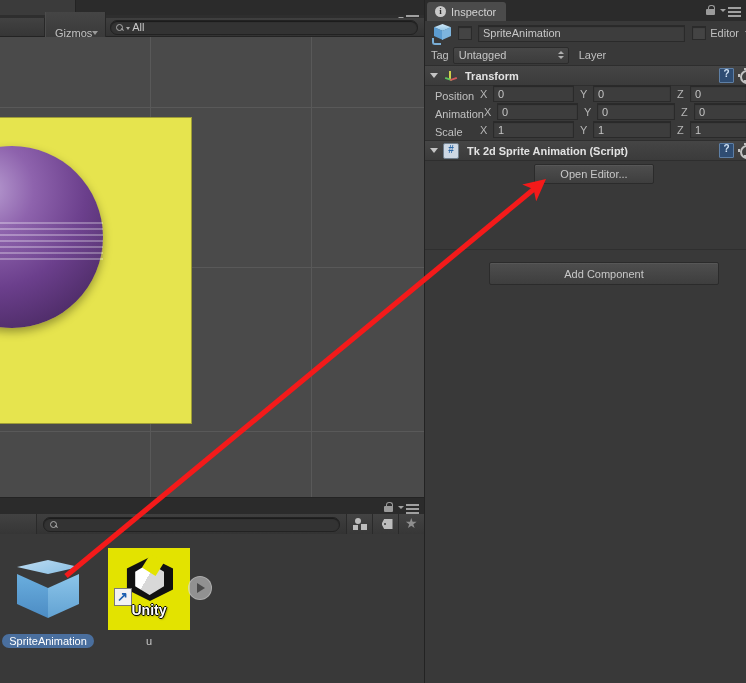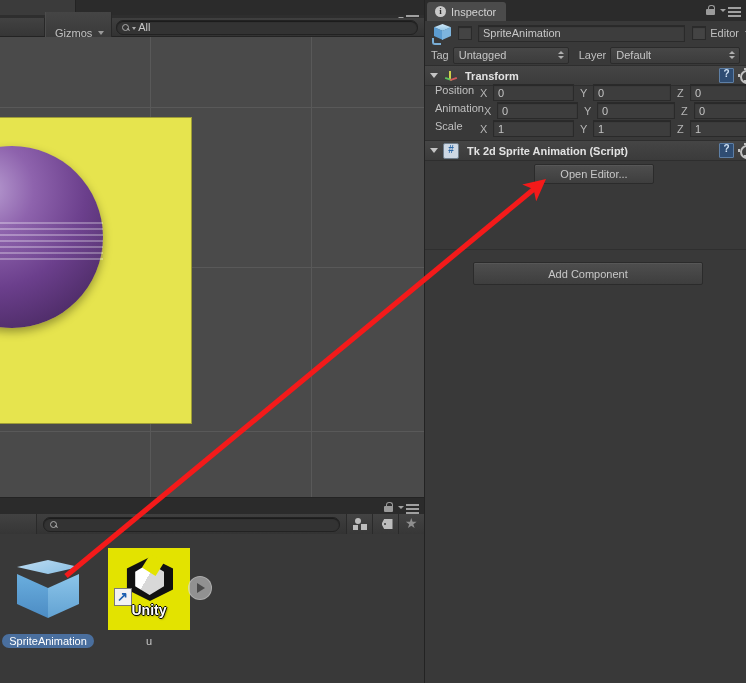--- a/index.html
+++ b/index.html
@@ -60,21 +60,21 @@
     border-bottom: 1px solid #232323;
     display: flex; align-items: center;
   }
   #scene-toolbar .tb-spacer {
     width: 44px; height: 18px;
     border-right: 1px solid #282828;
     background: linear-gradient(#424242,#363636);
   }
   .gizmos-btn {
     height: 18px; padding: 12px 7px 0 9px;
-    display: flex; align-items: center; gap: 6px;
+    display: flex; align-items: center; 
     background: linear-gradient(#454545,#383838);
     border-right: 1px solid #282828;
     border-left: 1px solid #4c4c4c;
     color: #c0c0c0; font-size: 11px;
   }
   .gizmos-btn .caret {
     width: 0; height: 0;
     border-left: 3px solid transparent;
     border-right: 3px solid transparent;
     border-top: 4px solid #9a9a9a;
@@ -475,21 +475,21 @@
     background: #cdd8e4; border: 1px solid #6f7e8c; border-radius: 2px;
     position: relative;
   }
   .script-icon::after {
     content: "#"; position: absolute; inset: 0;
     color: #2e6aa8; font-size: 10px; font-weight: bold; line-height: 12px; text-align: center;
   }
 
   .prop-row {
     position: absolute; left: 0; width: 322px; height: 18px;
-    display: flex; align-items: flex-start; font-size: 11px; color: #c0c0c0;
+    display: flex; align-items: flex-end; font-size: 11px; color: #c0c0c0;
   }
   .prop-label { width: 93px; padding-left: 10px; }
   .axis-group { display: flex; align-items: center; flex: 1; }
   .axis-letter { width: 13px; text-align: left; color: #b5b5b5; }
   .axis-field {
     height: 15px; background: #3d3d3d;
     border: 1px solid #2a2a2a;
     box-shadow: inset 0 1px 1px rgba(0,0,0,.35);
     color: #c4c4c4; font-size: 11px;
     display: flex; align-items: center; padding-left: 4px;
@@ -691,27 +691,20 @@
     <div id="tag-layer-row">
       <span class="tl-label">Tag</span>
       <span class="dropdown" id="tag-dd">
         <span class="val">Untagged</span>
         <span class="dd-arrows">
             <i class="up"></i>
             <i class="dn"></i>
           </span>
       </span>
       <span class="tl-label">Layer</span>
-      <span class="dropdown" id="layer-dd">
-        <span class="val">Default</span>
-        <span class="dd-arrows">
-            <i class="up"></i>
-            <i class="dn"></i>
-          </span>
-      </span>
     </div>
 
     <div class="comp-header" style="top:65px;">
       <span class="foldout"></span>
       <span class="transform-icon">
         <i class="ax"></i>
           <i class="ax2"></i>
           <i class="ax3"></i>
       </span>
       <span class="comp-title">Transform</span>
@@ -794,21 +787,21 @@
         </span>
       </span>
     </div>
 
     <div class="unity-button" id="open-editor-button" style="left:109px; top:164px; width:118px; height:18px;">
       <span>Open Editor...</span>
     </div>
 
     <div class="hr-sep" style="top:249px;"></div>
 
-    <div class="unity-button" style="left:48px; top:262px; width:228px; height:21px;">
+    <div class="unity-button" style="left:64px; top:262px; width:228px; height:21px;">
       <span>Add Component</span>
     </div>
 
   </div>
 
   <svg id="annotation-arrow" viewBox="0 0 746 683" xmlns="http://www.w3.org/2000/svg">
     <defs>
       <marker id="redhead" markerWidth="4.2" markerHeight="4.2" refX="1.2" refY="2.1" orient="auto">
         <path d="M0,0 L4.2,2.1 L0,4.2 L1.1,2.1 z" fill="#f41a1a"></path>
       </marker>

